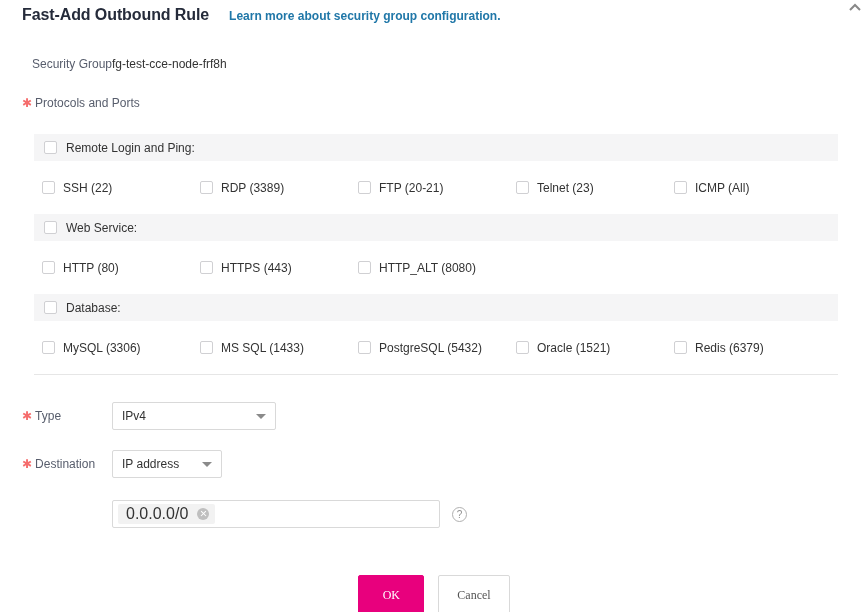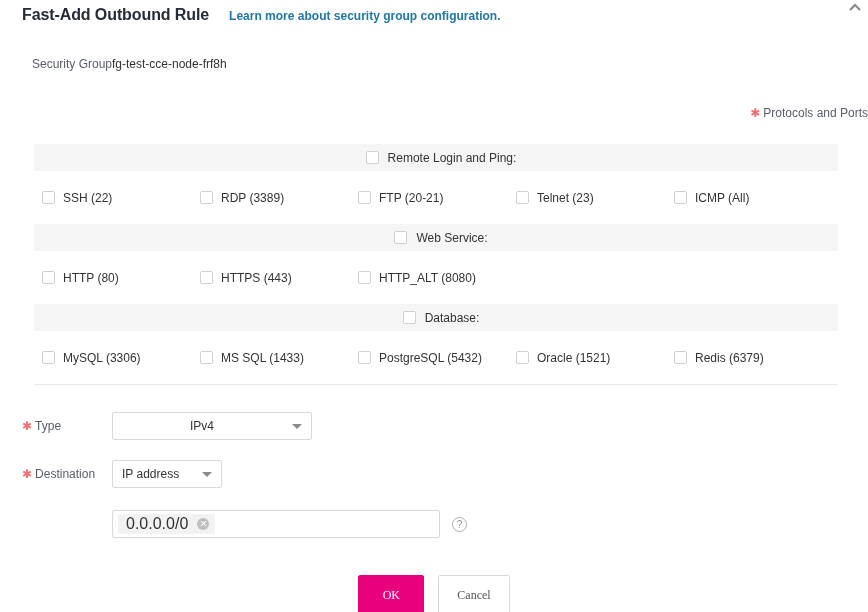--- a/index.html
+++ b/index.html
@@ -74,36 +74,35 @@
     margin-right: 3px;
     font-size: 12px;
     line-height: 1;
   }
   .static-value {
     color: #333;
     font-size: 12px;
   }
 
   .row-sg { height: 32px; }
-  .row-pp { height: 30px; margin-top: 18px; justify-content: flex-end; }
+  .row-pp { height: 30px; margin-top: 8px; }
   .row-pp .label { text-align: left; padding-left: 22px; width: auto; }
 
   
   .proto-table {
     margin: 16px 0 0 34px;
     width: 804px;
     border-top: none;
   }
   .proto-group-header {
     background: #f5f5f6;
     height: 27px;
     display: flex;
     align-items: center;
     padding-left: 10px;
-    justify-content: center;
   }
   .proto-options {
     height: 53px;
     display: flex;
     align-items: center;
     padding-left: 8px;
     background: #ffffff;
   }
   .proto-cell {
     width: 158px;
@@ -174,21 +173,21 @@
     white-space: nowrap;
   }
   .caret {
     width: 0;
     height: 0;
     border-left: 5px solid transparent;
     border-right: 5px solid transparent;
     border-top: 5px solid #8a8a8a;
     margin-left: 10px;
   }
-  .select-type { width: 200px; text-align: center; }
+  .select-type { width: 164px; }
   .select-dest { width: 110px; }
   .select-dest .caret { margin-left: 6px; }
 
   
   .tag-input {
     width: 328px;
     height: 28px;
     border: 1px solid #d9d9d9;
     background: #ffffff;
     border-radius: 2px;

